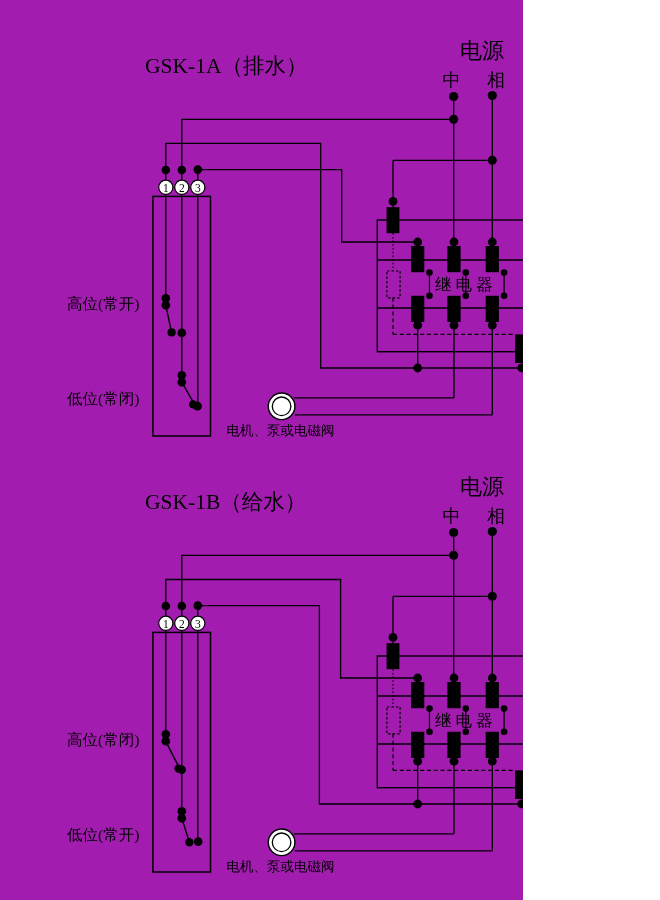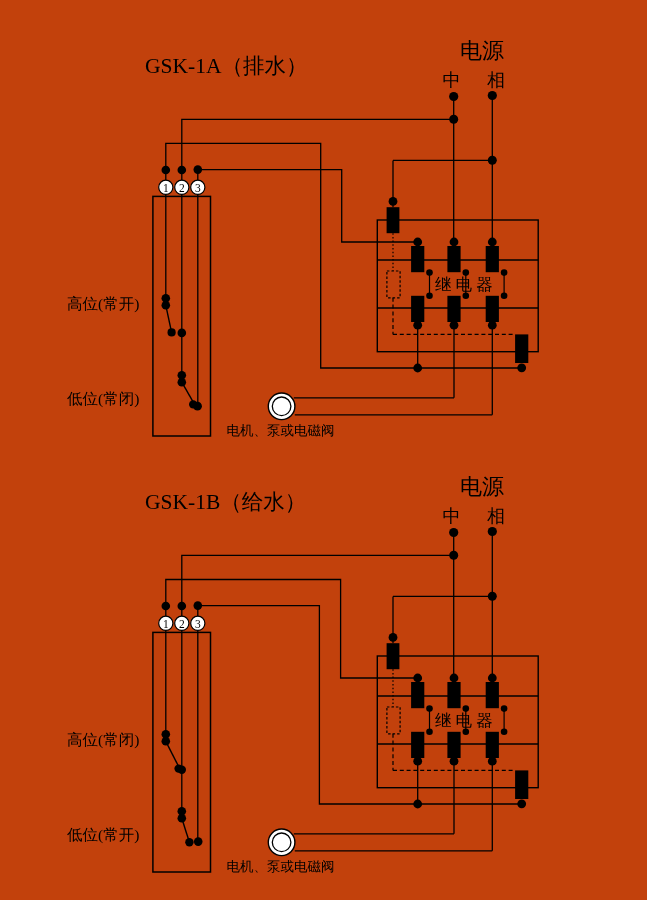--- a/index.html
+++ b/index.html
@@ -1,16 +1,16 @@
 <!DOCTYPE html>
 <html><head>
 <meta charset="utf-8">
 <style>
   html,body{margin:0;padding:0;background:#ffffff;}
-  #stage{position:relative;width:647px;height:900px;background:#c2410c;overflow:hidden;}
+  #stage{position:relative;width:523px;height:900px;background:#a21caf;overflow:hidden;}
   svg{display:block;}
   text{font-family:"Liberation Serif","DejaVu Serif",serif;fill:#000;}
 </style>
 </head>
 <body>
 
 <div id="stage">
     <svg width="660" height="900" viewBox="0 0 660 900">
       <g>
         <text x="145" y="73" font-size="21.5" text-anchor="start">GSK-1A（排水）</text>

